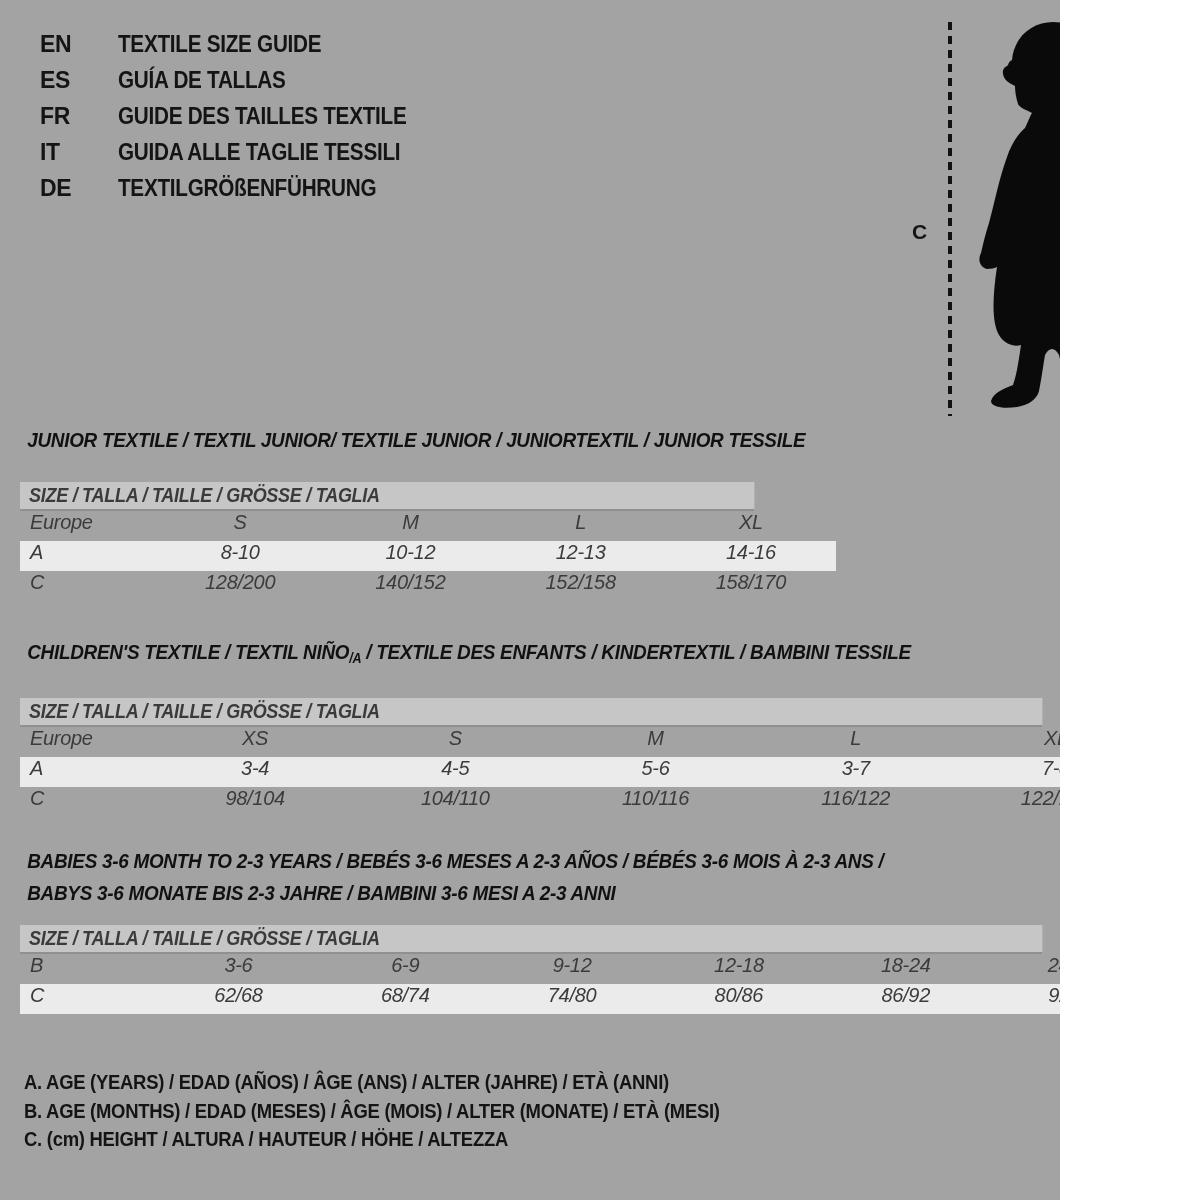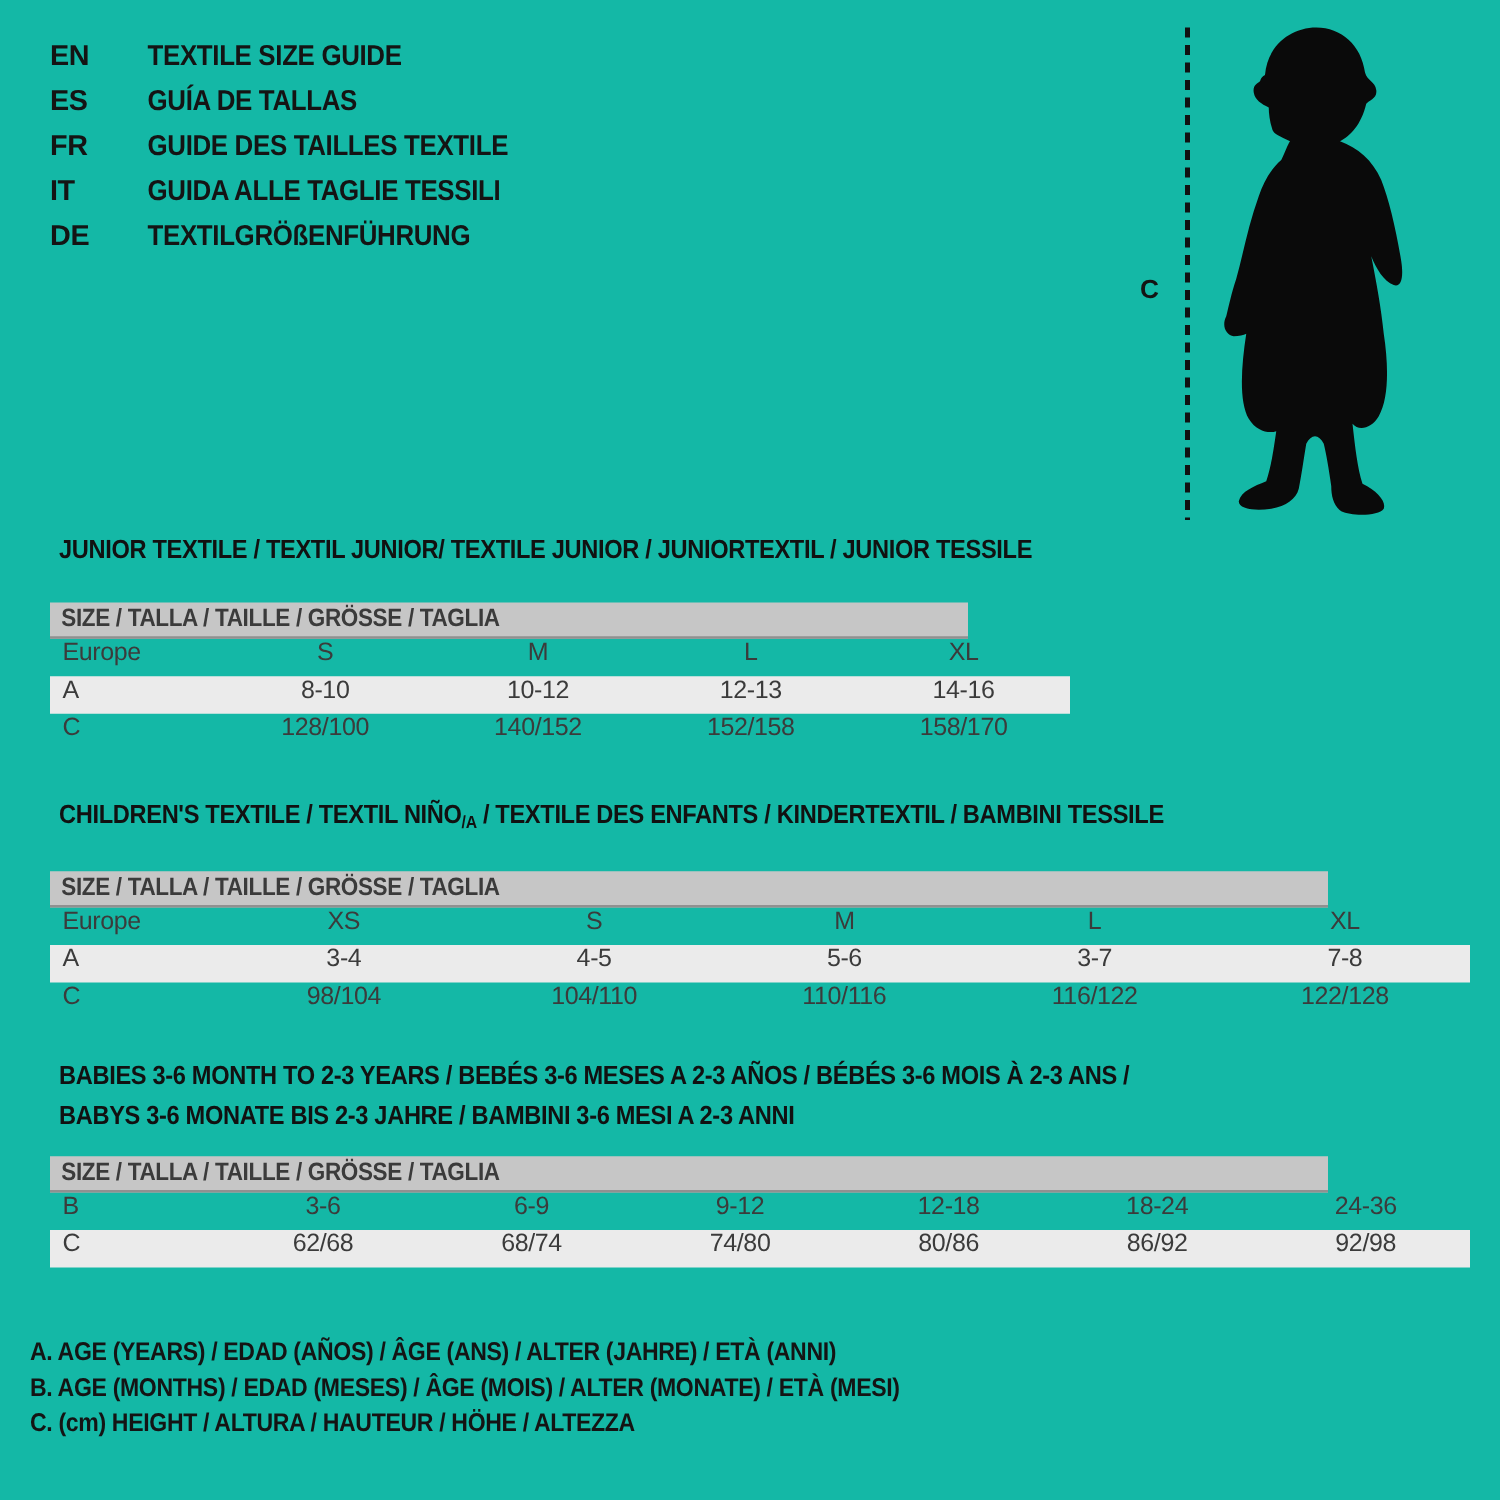--- a/index.html
+++ b/index.html
@@ -1,39 +1,39 @@
 <!DOCTYPE html>
 <html><head>
 <meta charset="utf-8">
 <style>
   html,body { margin:0; padding:0; }
   body { font-family: "Liberation Sans", sans-serif; }
   #page {
     position: relative;
-    width: 1200px;
+    width: 1060px;
     height: 1200px;
-    background: #14b8a6;
+    background: #a3a3a3;
     overflow: hidden;
     color: #1c1c1c;
   }
   .cond { transform: scaleX(0.90); transform-origin: 0 50%; white-space: nowrap; }
 
   
   #lang-block { position: absolute; left: 40px; top: 26px; }
   .lang-row { display: flex; height: 36px; align-items: center; font-weight: bold; font-size: 23px; letter-spacing: -0.3px; color: #141414; }
   .lang-code { width: 78px; flex: 0 0 78px; }
   .lang-title { flex: 1; }
 
   
   #figure-area { position: absolute; left: 938px; top: 12px; width: 205px; height: 412px; }
   #figure-area svg { display: block; }
   #measure-c-label { position: absolute; left: -26px; top: 208px; font-weight: bold; font-size: 21px; color: #141414; }
 
   
-  .sec { position: absolute; left: 40px; color: #3b3b3b; }
+  .sec { position: absolute; left: 20px; color: #3b3b3b; font-style: italic; }
   #sec-junior   { top: 428px; width: 816px;  }
   #sec-children { top: 640px; width: 1136px; }
   #sec-babies   { top: 845px; width: 1136px; }
   .sec-title { color: #111; font-weight: bold; font-size: 21px; letter-spacing: -0.3px; padding-left: 8px; line-height: 24px; }
   .sec-title .subsc { font-size: 14px; vertical-align: -4px; }
   #sec-babies .sec-title { line-height: 32px; }
   .size-band {
     margin-top: 30px;
     background: #c6c6c6;
     height: 27px; line-height: 27px;
@@ -142,21 +142,21 @@
         </div>
         <div class="trow shaded">
           <div class="tcell lab">A</div>
           <div class="tcell val">8-10</div>
           <div class="tcell val">10-12</div>
           <div class="tcell val">12-13</div>
           <div class="tcell val">14-16</div>
         </div>
         <div class="trow">
           <div class="tcell lab">C</div>
-          <div class="tcell val">128/100</div>
+          <div class="tcell val">128/200</div>
           <div class="tcell val">140/152</div>
           <div class="tcell val">152/158</div>
           <div class="tcell val">158/170</div>
         </div>
       </div>
   </div>
 
   <div class="sec" id="sec-children">
     <div class="sec-title cond"><span>CHILDREN'S TEXTILE / TEXTIL NIÑO</span><span class="subsc">/A</span><span> / TEXTILE DES ENFANTS / KINDERTEXTIL / BAMBINI TESSILE</span></div>
     <div class="size-band cond">SIZE / TALLA / TAILLE / GRÖSSE / TAGLIA</div>

